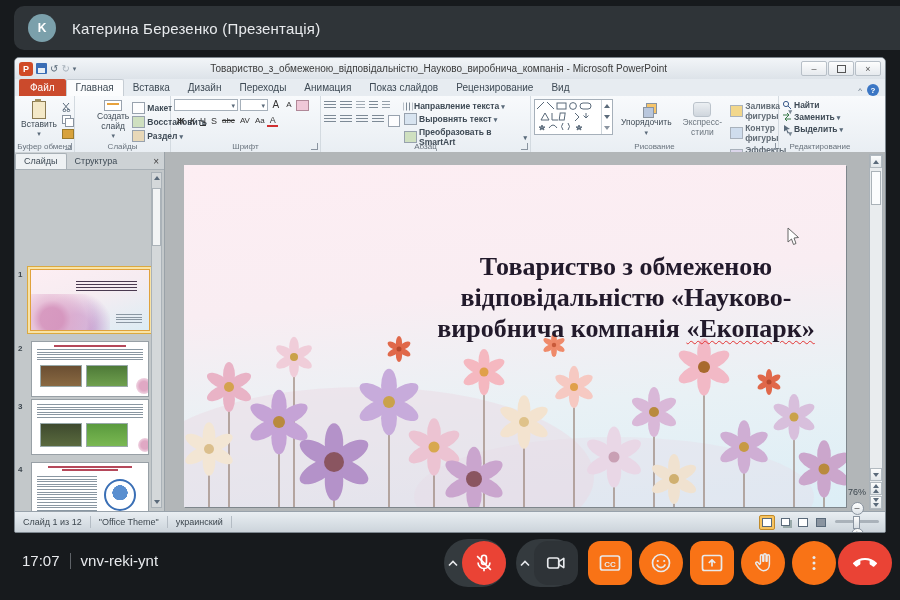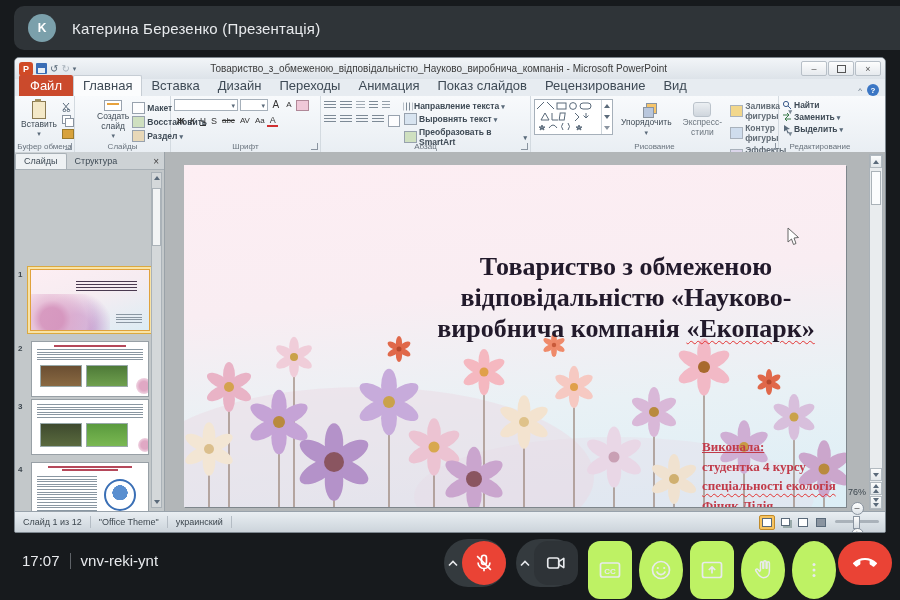--- a/index.html
+++ b/index.html
@@ -28,21 +28,21 @@
   .glyph-btn{font-size:10px;color:#5a6a7a;line-height:1;}
   .glyph-dim{opacity:.45;}
   .ppt-title{flex:1;text-align:center;font-size:10px;color:#3c3c3c;white-space:nowrap;overflow:hidden;}
   .win-btns{display:flex;gap:1px;padding-right:4px;}
   .win-btn{width:26px;height:15px;border:1px solid #b7bfc7;background:linear-gradient(#fdfdfd,#e6eaee);
        display:flex;align-items:center;justify-content:center;font-size:9px;color:#555;border-radius:2px;box-sizing:border-box;}
   .restore-ic{width:7px;height:6px;border:1px solid #555;position:relative;}
 
   
   .tab-row{position:absolute;left:0;top:21px;right:0;height:17px;background:#e7ecf1;display:flex;align-items:flex-end;}
-  .tab{padding:2px 9px 3px;font-size:13px;color:#3e4a55;}
+  .tab{padding:2px 9px 3px;font-size:10px;color:#3e4a55;}
   .tab-file{background:#cb4a2c;color:#fff;border-radius:2px 2px 0 0;margin-left:4px;padding:3px 11px;}
   .tab-active{background:#fbfcfd;border:1px solid #c6cdd4;border-bottom:none;border-radius:2px 2px 0 0;}
   .tabrow-right{margin-left:auto;display:flex;align-items:center;gap:5px;padding-right:6px;}
   .help-btn{width:12px;height:12px;border-radius:50%;background:#3b76c4;color:#fff;font-size:8px;font-weight:bold;
        display:flex;align-items:center;justify-content:center;}
 
   
   .ribbon{position:absolute;left:0;top:38px;right:0;height:56px;background:linear-gradient(#f8fafc,#e9eef3);
        border-bottom:1px solid #b9c2ca;display:flex;}
   .rgroup{position:relative;height:100%;border-right:1px solid #d3dae0;box-sizing:border-box;padding:3px 3px 12px;}
@@ -122,21 +122,21 @@
   .zoomwrap{display:flex;align-items:center;gap:5px;padding:0 6px;flex-direction:column;}
   .zbtn{width:11px;height:11px;border-radius:50%;border:1px solid #8a94a0;background:linear-gradient(#fff,#dde3e8);
        display:flex;align-items:center;justify-content:center;font-size:9px;color:#444;line-height:1;}
   .ztrack{width:44px;height:3px;background:#aab2ba;border-radius:2px;position:relative;}
   .zthumb{position:absolute;left:18px;top:-4px;width:5px;height:11px;background:linear-gradient(#fdfdfd,#d8dee4);border:1px solid #8a94a0;}
   .fit-ic{width:11px;height:10px;border:1px solid #5a6a7a;background:#fff;}
 
   
   .bottom-left{position:absolute;left:22px;top:552px;display:flex;align-items:center;gap:10px;color:#e8eaed;font-size:15px;font-weight:500;}
   .bdiv{width:1px;height:16px;background:#5f6368;}
-  .ctrl{position:absolute;top:541px;height:58px;background:#bef264;display:flex;align-items:center;justify-content:center;}
+  .ctrl{position:absolute;top:541px;height:44px;background:#f97316;display:flex;align-items:center;justify-content:center;}
   .circ{border-radius:50%;width:44px;}
   .rsq{border-radius:12px;width:44px;}
   .pill-combo{position:absolute;top:539px;height:48px;background:#343a3e;border-radius:24px;display:flex;align-items:center;}
   .chev{width:18px;display:flex;align-items:center;justify-content:center;}
   .chev svg{display:block;}
   .red{background:#ea4335;}
   .inner-circ{width:44px;height:44px;border-radius:50%;display:flex;align-items:center;justify-content:center;}
   .cam-inner{background:#2e3337;border-radius:14px;}
   .endcall{position:absolute;left:838px;top:541px;width:54px;height:44px;background:#ea4335;border-radius:22px;
        display:flex;align-items:center;justify-content:center;}
@@ -523,26 +523,20 @@
               <circle cx="370" cy="18" r="2.2" fill="#c85a3a"></circle>
           </g>
         </svg>
 
         <div class="slide-title">
           <div>Товариство з обмеженою</div>
           <div>відповідальністю «Науково-</div>
           <div><span>виробнича компанія </span><span class="miss">«Екопарк»</span></div>
         </div>
 
-        <div class="credits">
-          <div class="credit-u">Виконала:</div>
-          <div>студентка 4 курсу</div>
-          <div class="miss">спеціальності  екологія</div>
-          <div class="miss">Фіняк Лілія</div>
-        </div>
       </div>
 
       <div class="vscroll">
         <div class="sbtn" style="top:0;">
             <span class="tri-up"></span>
           </div>
         <div class="vthumb"></div>
         <div class="sbtn" style="bottom:28px;">
             <span class="tri-down"></span>
           </div>

